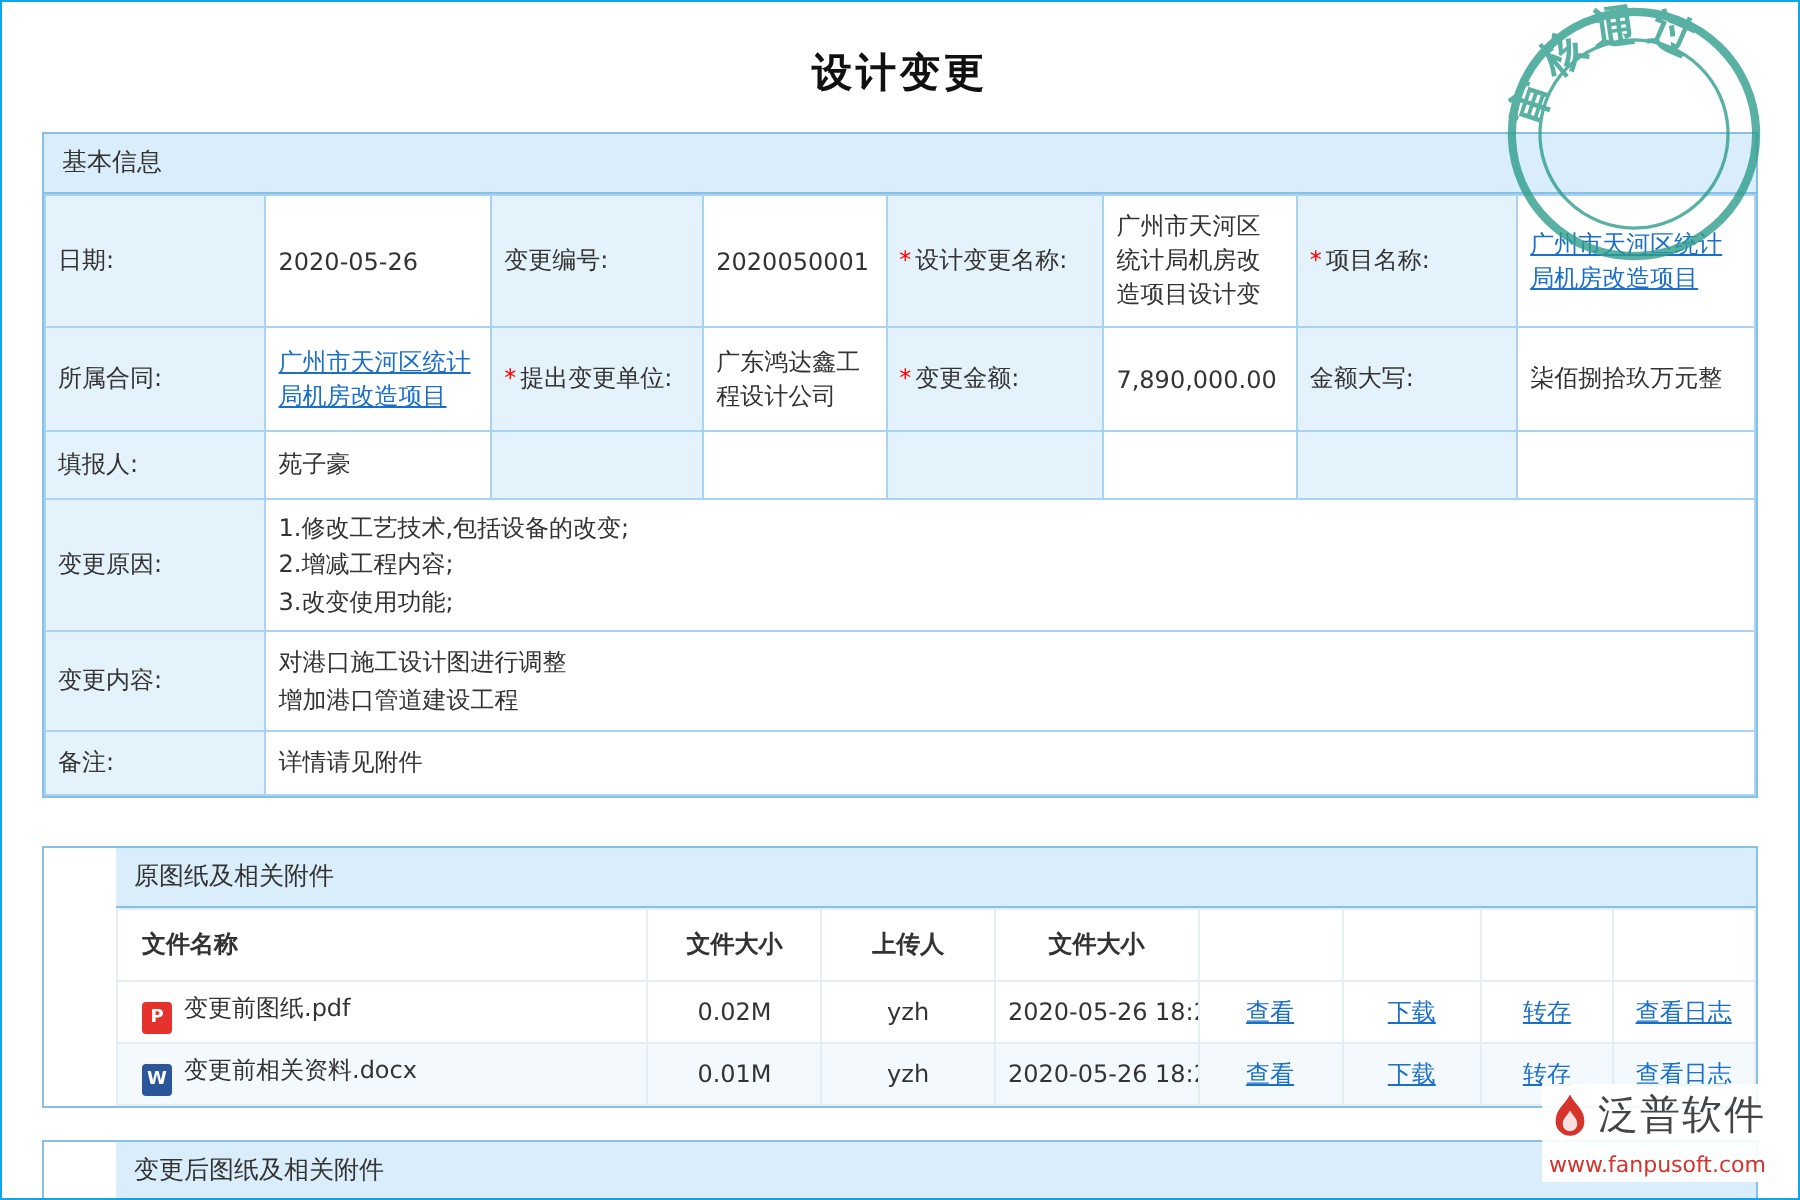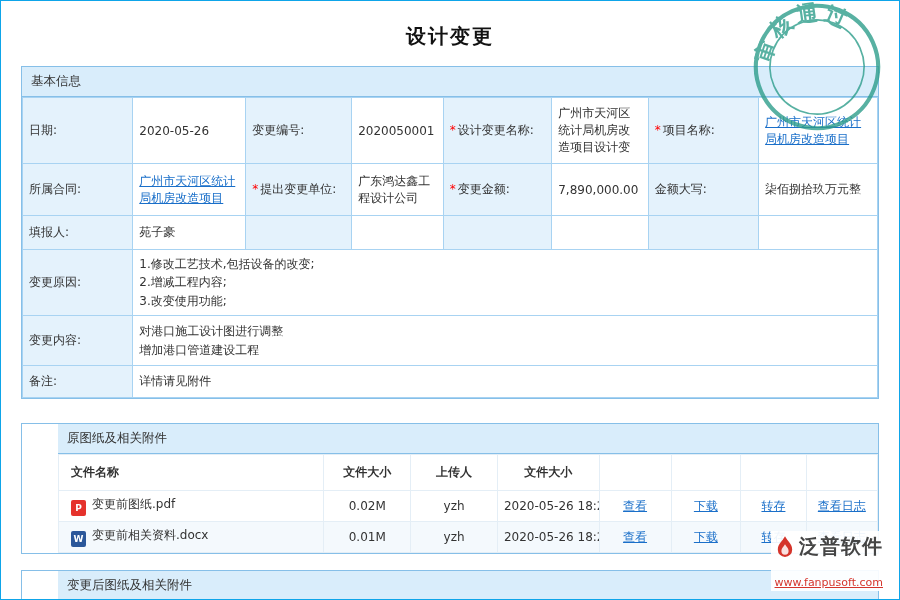--- a/index.html
+++ b/index.html
@@ -68,22 +68,22 @@
   }
   .stamp circle { stroke: currentColor; fill: none; }
   .stamp text { fill: currentColor; font-weight: bold; }
   
   .brand {
     position: absolute; right: 12px; bottom: 8px; text-align: right;
     background: rgba(255,255,255,.92); padding: 2px 4px;
   }
   .brand-row { display: flex; align-items: center; justify-content: flex-end; gap: 5px; }
   .flame { width: 18px; height: 22px; color: var(--brand-red, #d5342b); }
-  .brand-name { font-size: 20px; font-weight: bold; color: #454545; letter-spacing: 1px; }
-  .brand-url { font-size: 11px; color: var(--brand-red, #d5342b); margin-top: 16px; text-decoration: underline; }
+  .brand-name { font-size: 20px; font-weight: normal; color: #454545; letter-spacing: 1px; }
+  .brand-url { font-size: 11px; color: var(--brand-red, #d5342b); margin-top: 5px; }
 </style>
 </head>
 <body>
 
 <div class="viewport">
 
   <div class="page-title">设计变更</div>
 
   <svg class="stamp" viewBox="0 0 160 160" aria-hidden="true">
     <circle cx="80" cy="80" r="74" stroke-width="5"></circle>

